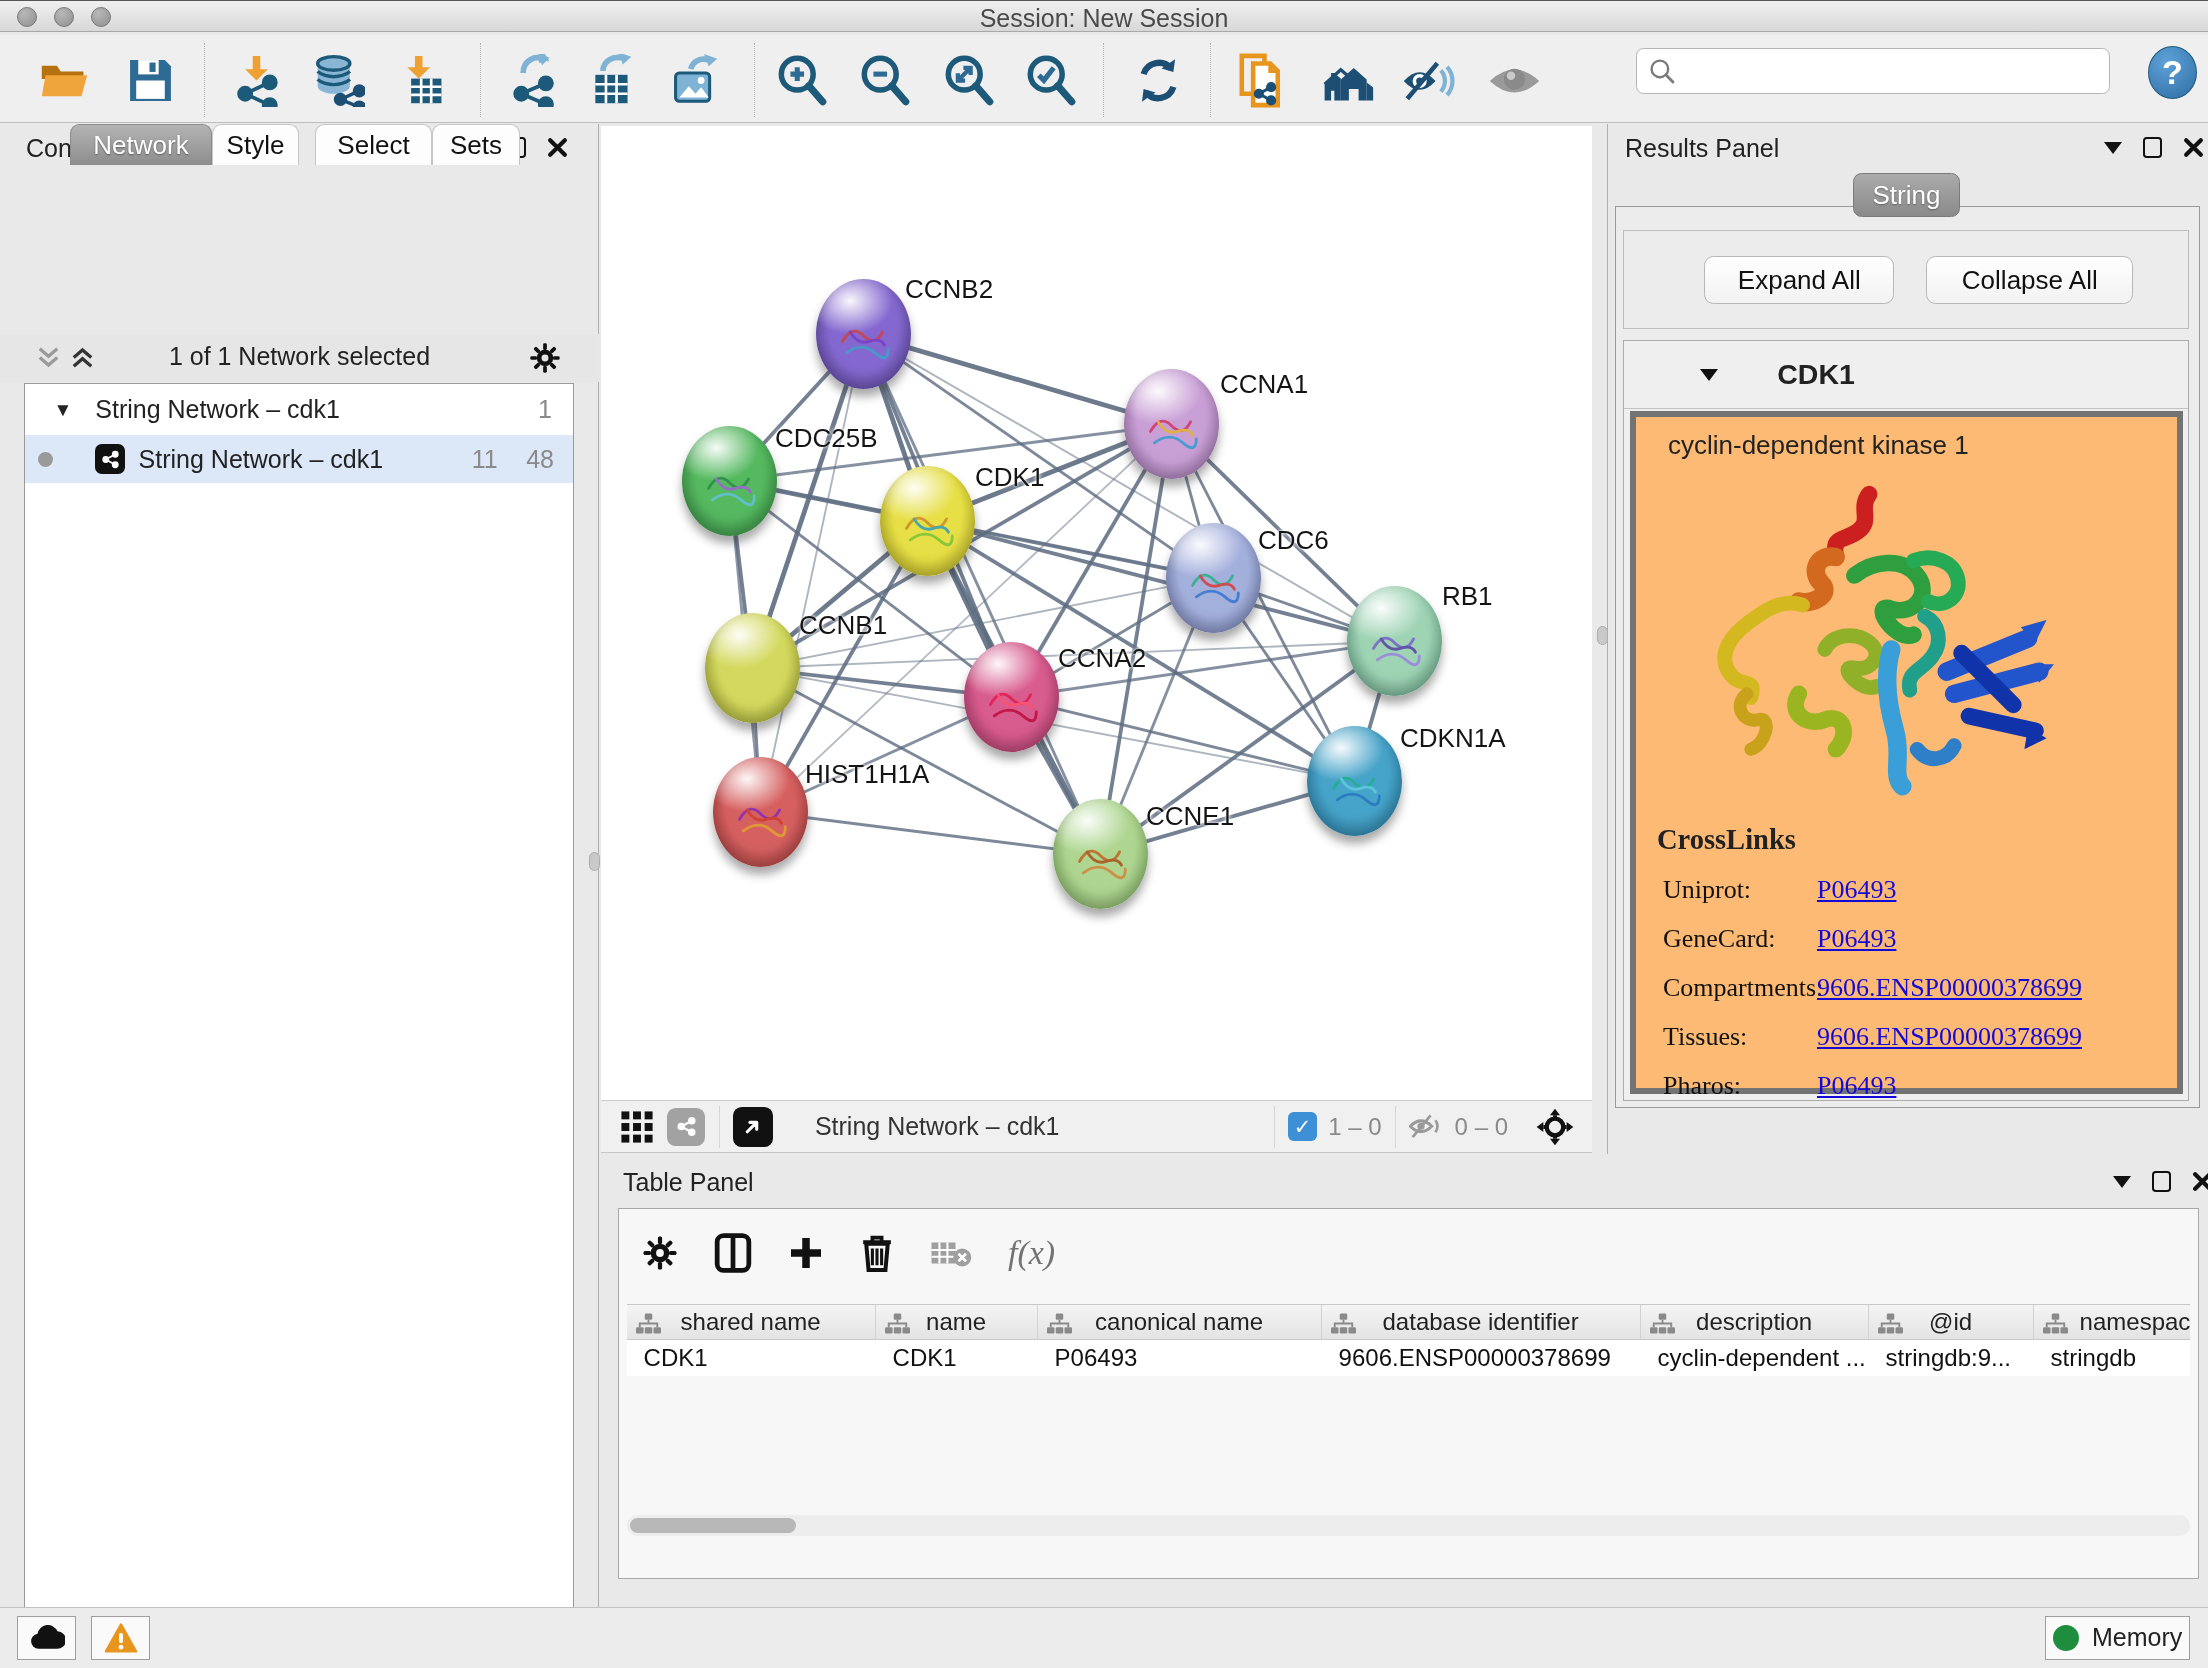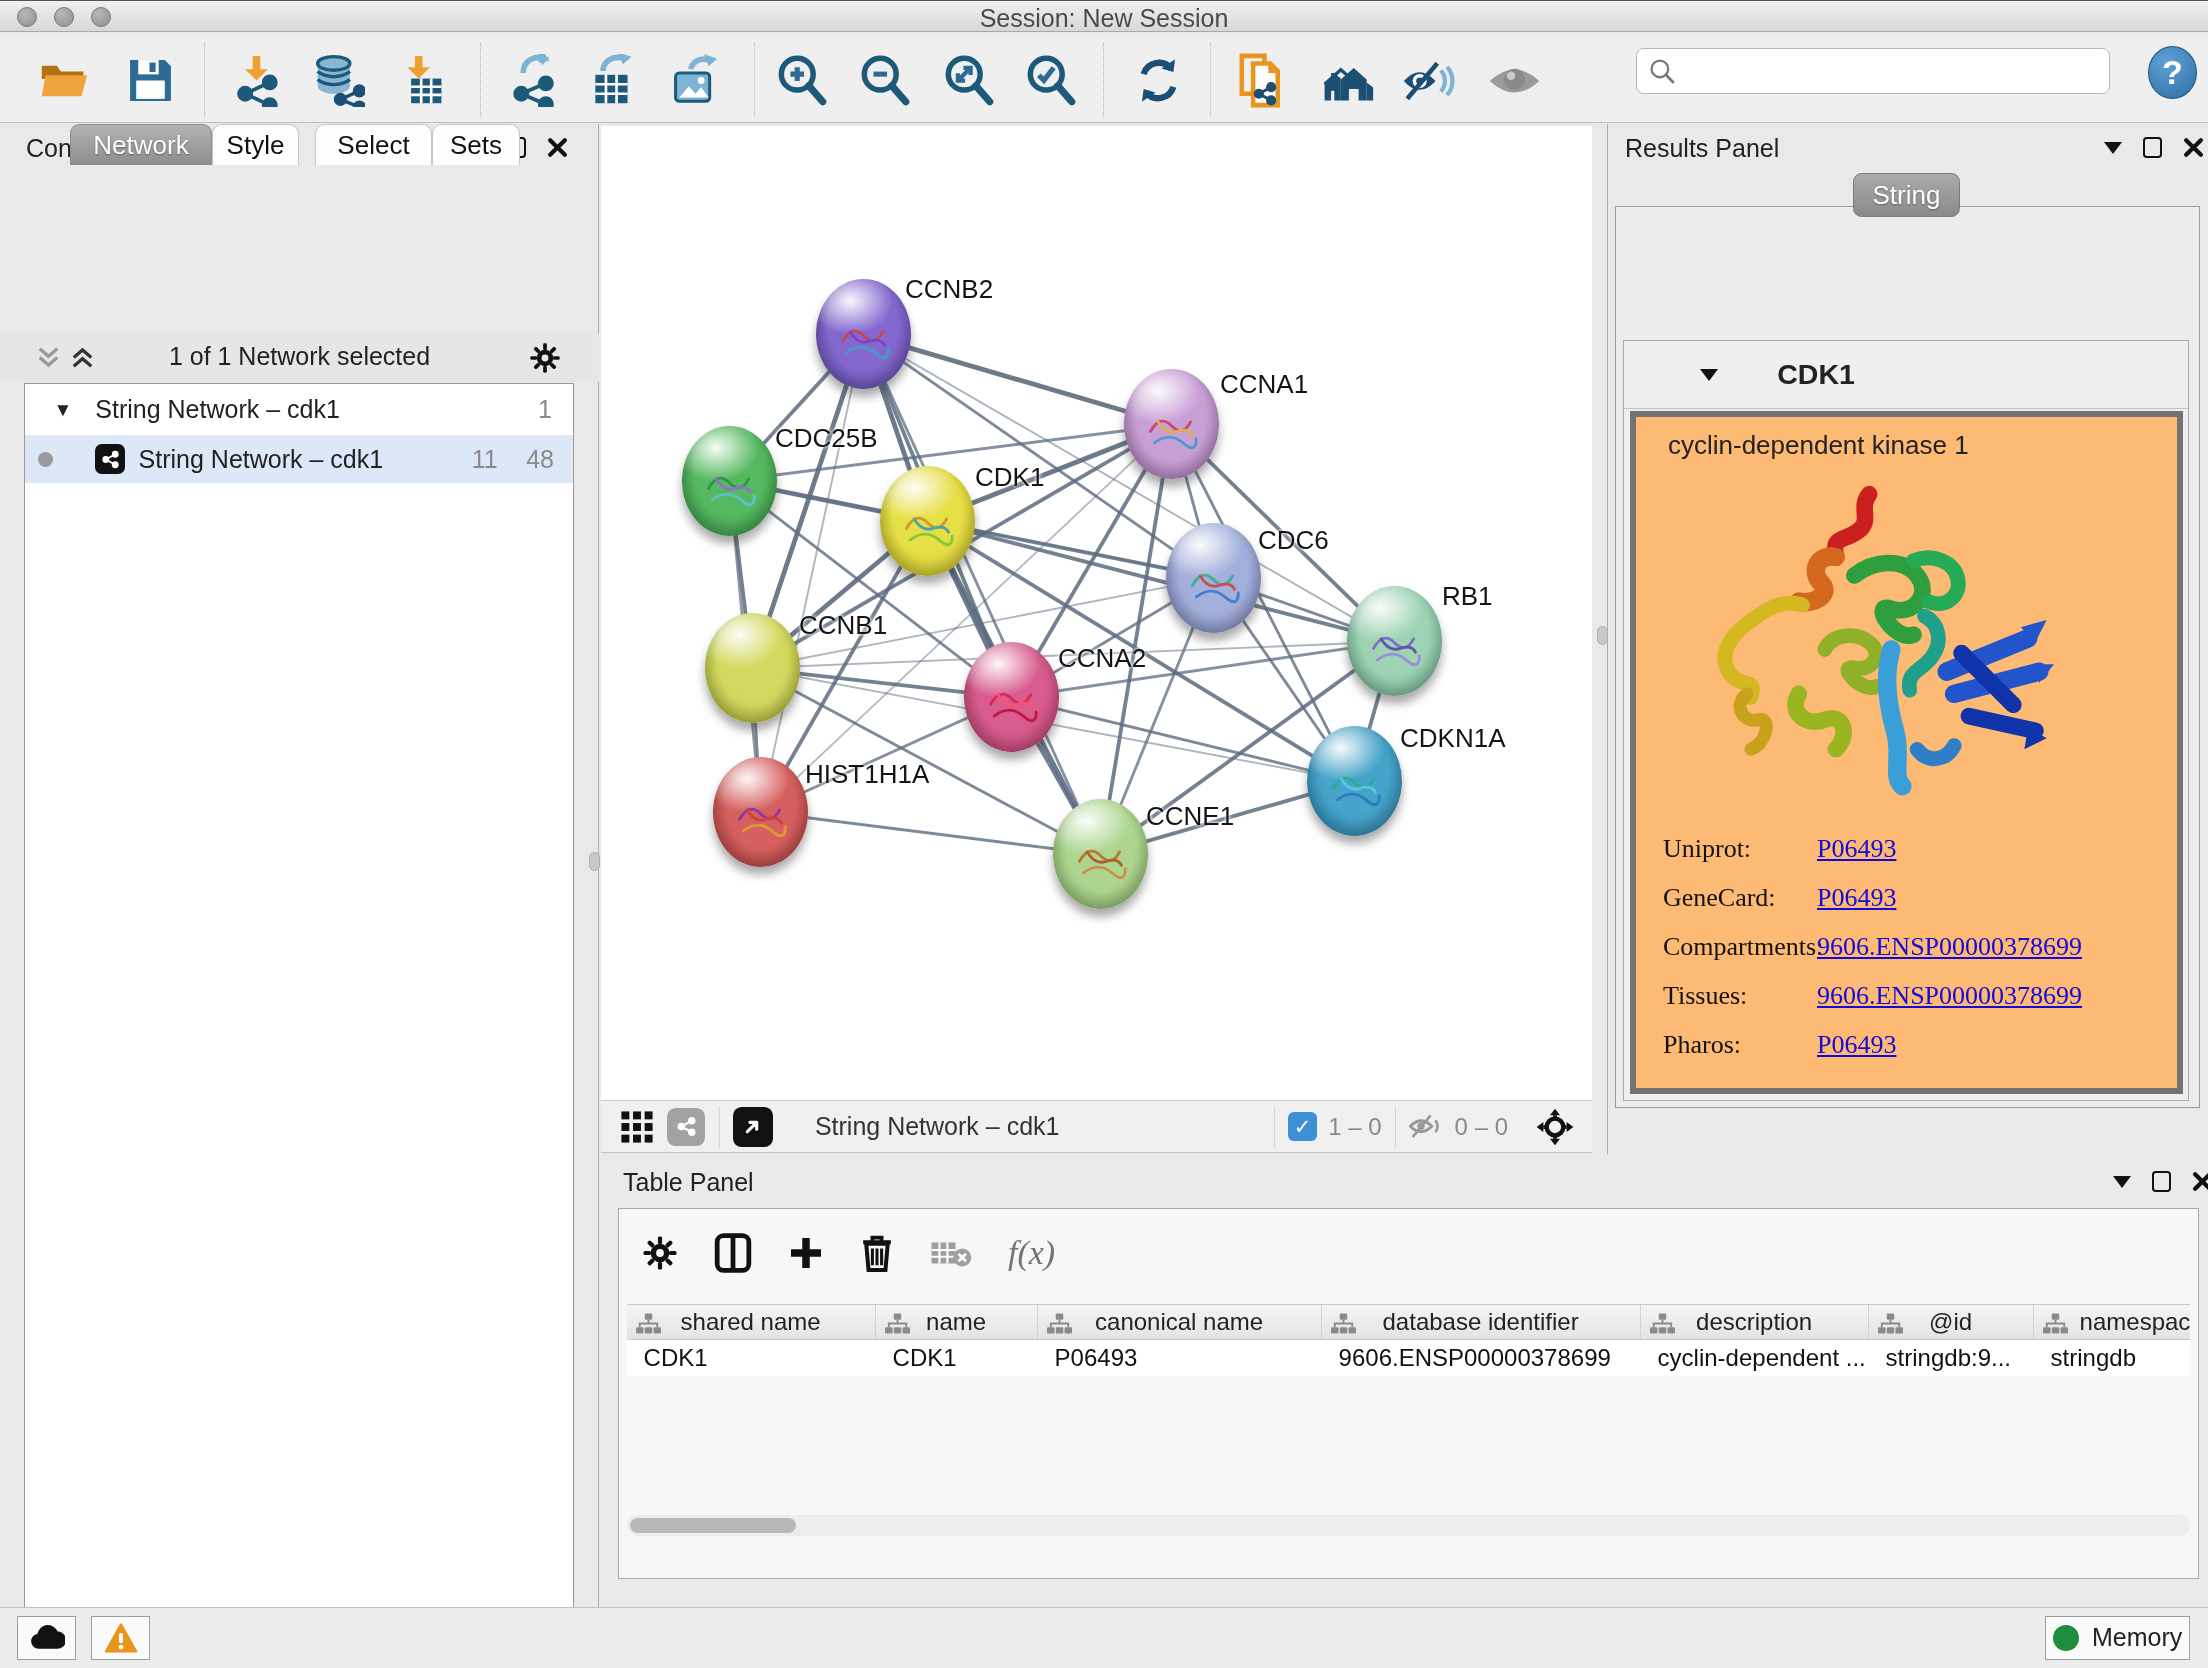--- a/index.html
+++ b/index.html
@@ -558,20 +558,28 @@
       <div class="ph-tri"></div>
       <div class="ph-sq"></div>
       <svg width="21" height="21" viewBox="0 0 20 20">
           <path d="M3 3l14 14M17 3L3 17" stroke="#111" stroke-width="4" stroke-linecap="round"></path>
         </svg>
     </div>
     <div class="stringtab">
         <span>String</span>
       </div>
     <div class="rbox">
+      <div class="rbtnrow">
+        <div class="rbtn" style="left:80px; width:190px">
+            <span>Expand All</span>
+          </div>
+        <div class="rbtn" style="left:302px; width:207px">
+            <span>Collapse All</span>
+          </div>
+      </div>
       <div class="rsect">
         <div class="cdk-hdr">
           <div class="ph-tri" style="margin-left:76px"></div>
           <span style="margin-left:59px; font-weight:bold; font-size:28.5px">CDK1</span>
         </div>
         <div class="cdk-body">
           <div style="padding:13.3px 0 0 32px; font-size:26px">cyclin-dependent kinase 1</div>
           <svg style="position:absolute; left:55px; top:55px" width="371" height="342" viewBox="0 0 200 185">
             <g fill="none" stroke-linecap="round">
               <path d="M96 12c-6 8 2 14-6 20s-14 2-12 14" stroke="#cc1f1f" stroke-width="9"></path>
@@ -586,20 +594,21 @@
               <path d="M108 96c-4 14-2 30 2 44s-2 24 4 30" stroke="#3a9fd8" stroke-width="10"></path>
               <path d="M122 150c6 8 16 6 20-2" stroke="#2f7ec8" stroke-width="8"></path>
               <path d="M138 108l44-18M142 120l46-12" stroke="#2255cc" stroke-width="10"></path>
               <path d="M150 132l36 8M146 98l28 28" stroke="#1133aa" stroke-width="9"></path>
             </g>
             <path d="M178 84l14-4-6 12z" fill="#2255cc"></path>
             <path d="M184 104l12 0-8 10z" fill="#2255cc"></path>
             <path d="M182 138l10 6-12 6z" fill="#1133aa"></path>
           </svg>
           <div class="crosslinks" style="position:absolute; left:0; top:407px; width:100%">
+            <div style="font-weight:bold; font-size:28.5px; padding-left:21px; margin-bottom:9.5px">CrossLinks</div>
             <div id="crosslinks-rows">
                 <div class="clrow">
                   <span class="cll">Uniprot:</span>
                   <a class="clv">P06493</a>
                 </div>
                 <div class="clrow">
                   <span class="cll">GeneCard:</span>
                   <a class="clv">P06493</a>
                 </div>
                 <div class="clrow">

